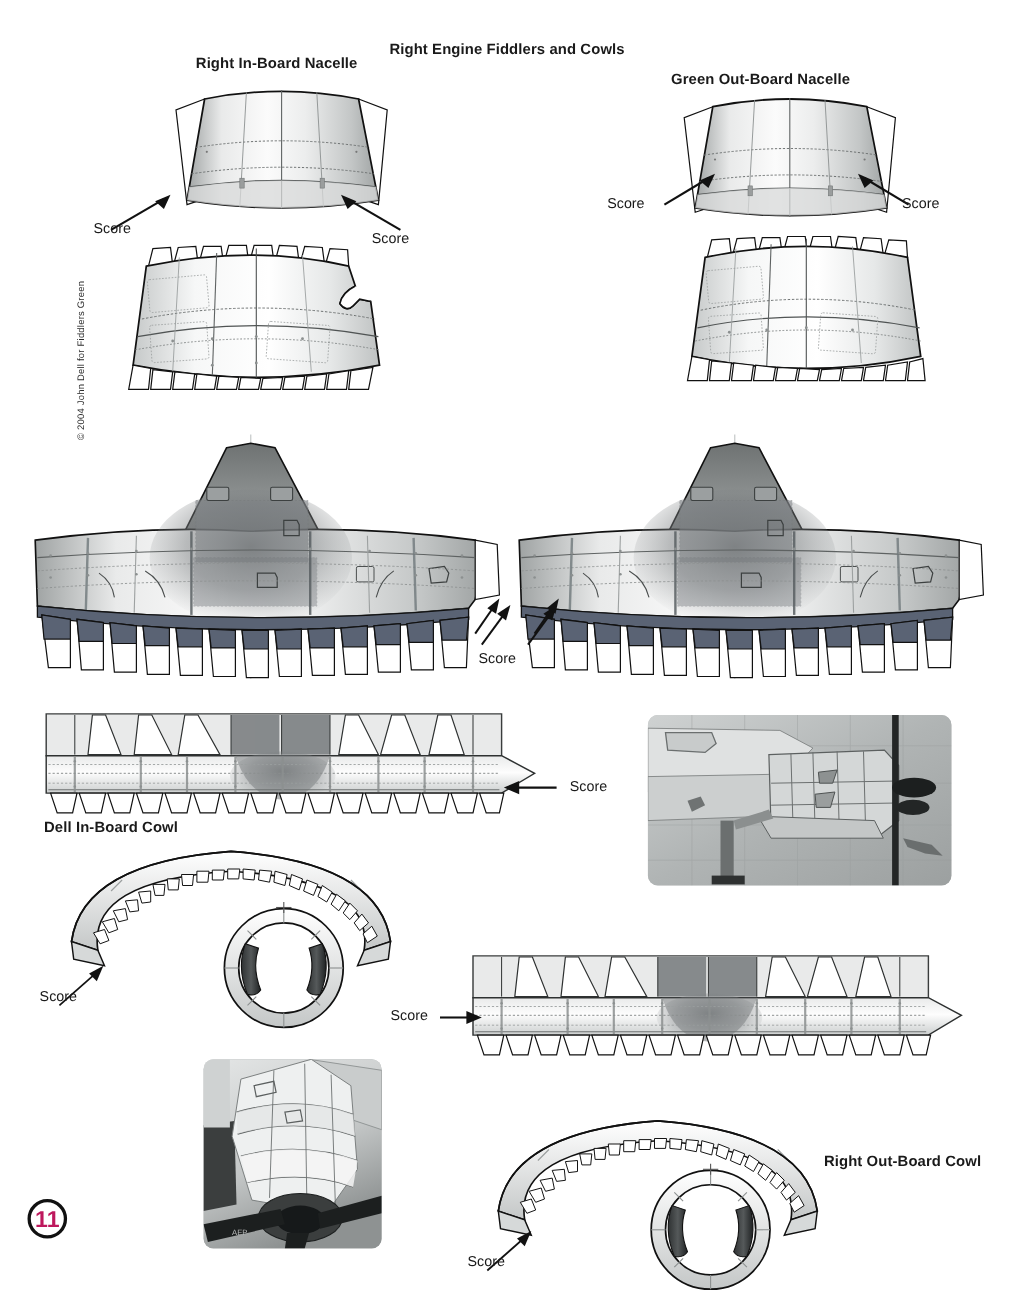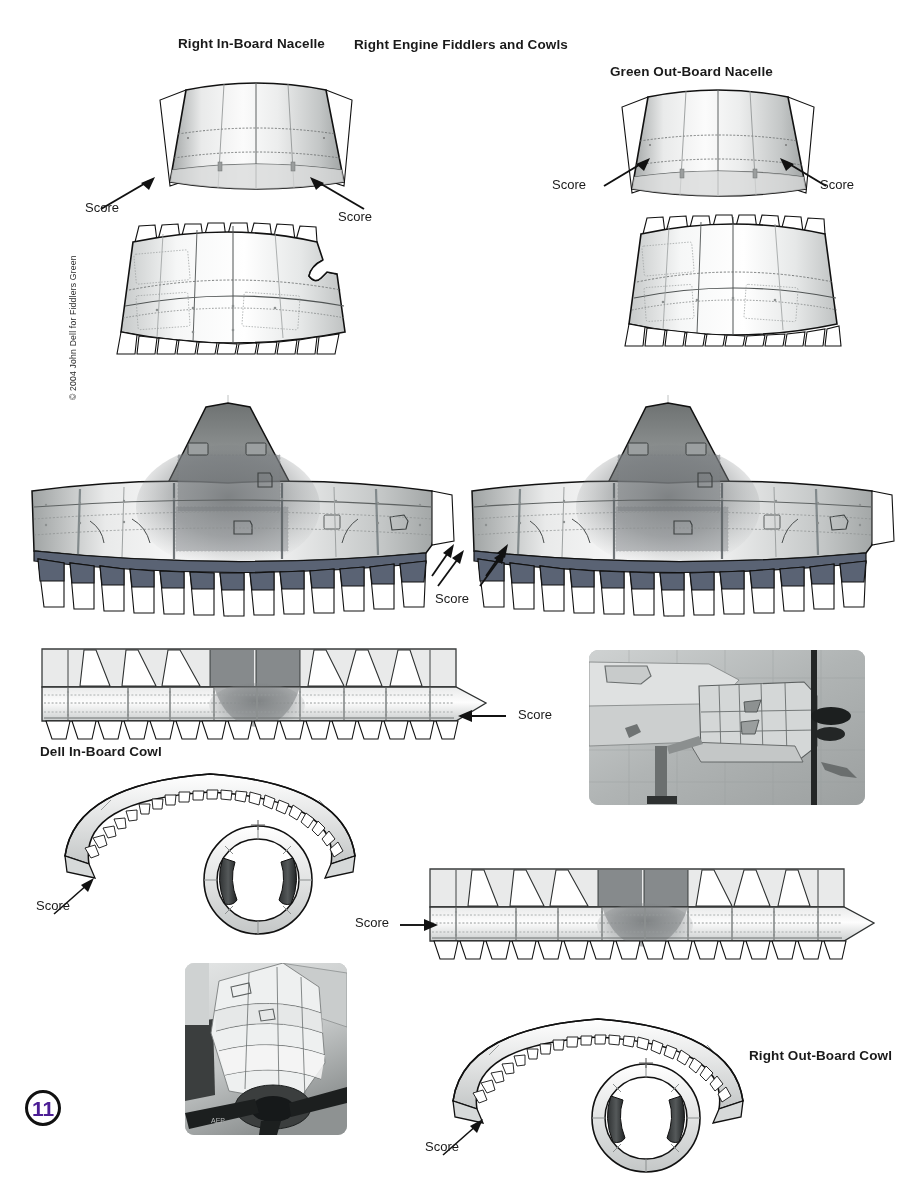--- a/index.html
+++ b/index.html
@@ -32,21 +32,21 @@
     transform: rotate(-90deg);
     white-space: nowrap;
     letter-spacing: .2px;
   }
   .pagenum {
     position: absolute;
     width: 36px; height: 36px;
     border: 3px solid #111;
     border-radius: 50%;
     display: flex; align-items: center; justify-content: center;
-    font-size: 21px; font-weight: bold; color: #4c1d95;
+    font-size: 21px; font-weight: bold; color: #be185d;
     font-family: "Liberation Sans", sans-serif;
     line-height: 1;
   }
   svg { display: block; overflow: visible; }
   .art { position: absolute; }
   .photo {
     position: absolute;
     border-radius: 9px;
     overflow: hidden;
     background: #b9bcbc;
@@ -121,21 +121,21 @@
       </pattern>
     </defs>
   </svg>
 
   <div class="lbl title-bold" style="left:354px; top:37px;">Right Engine Fiddlers and Cowls</div>
 
   <div class="copyright" style="left:68px; top:400px;">© 2004 John Dell for Fiddlers Green</div>
 
   <div class="pagenum" style="left:25px; top:1090px;">11</div>
 
-  <div class="lbl title-bold" style="left:178px; top:36px;">Right In-Board Nacelle</div>
+  <div class="lbl title-bold" style="left:178px; top:50px;">Right In-Board Nacelle</div>
 
   <div class="art" style="left:148px; top:78px;">
     <svg width="220" height="125" viewBox="0 0 220 125">
 
       <path d="M38,12 L12,22 L22,108 L52,98 Z" fill="#ffffff" stroke="#111" stroke-width="1.1"></path>
       <path d="M178,12 L204,22 L196,108 L166,98 Z" fill="#ffffff" stroke="#111" stroke-width="1.1"></path>
 
       <path d="M38,12 Q108,-2 178,12 L196,104 Q108,118 22,104 Z" fill="url(#gMetal)" stroke="#111" stroke-width="1.6"></path>
 
       <path d="M30,56 Q108,44 188,56" fill="none" stroke="#6d7171" stroke-width="0.9" stroke-dasharray="2 1.6"></path>

